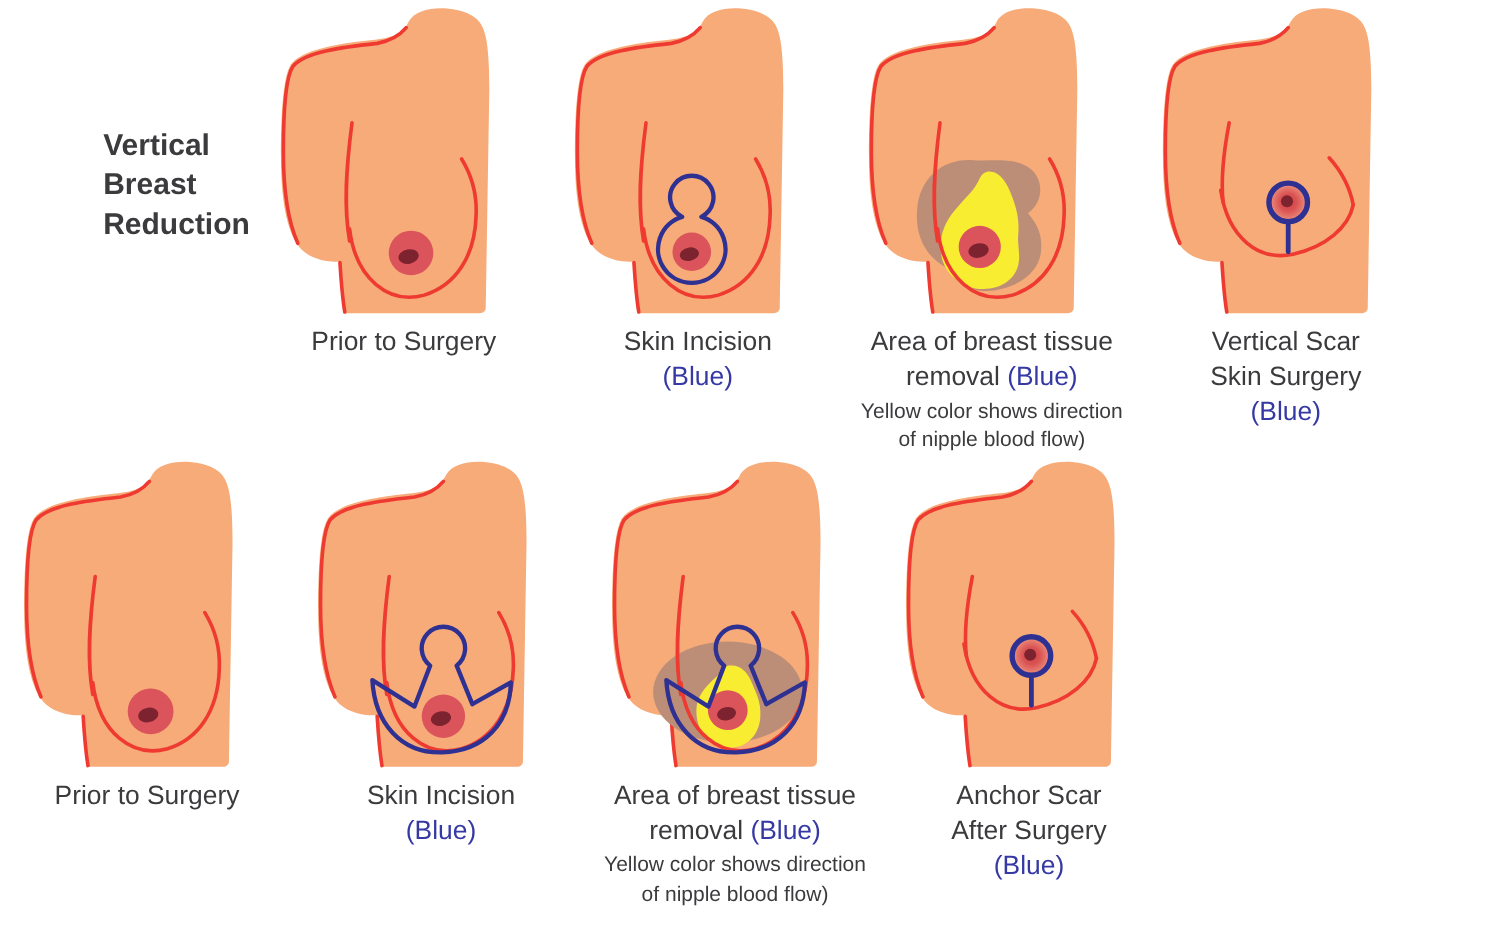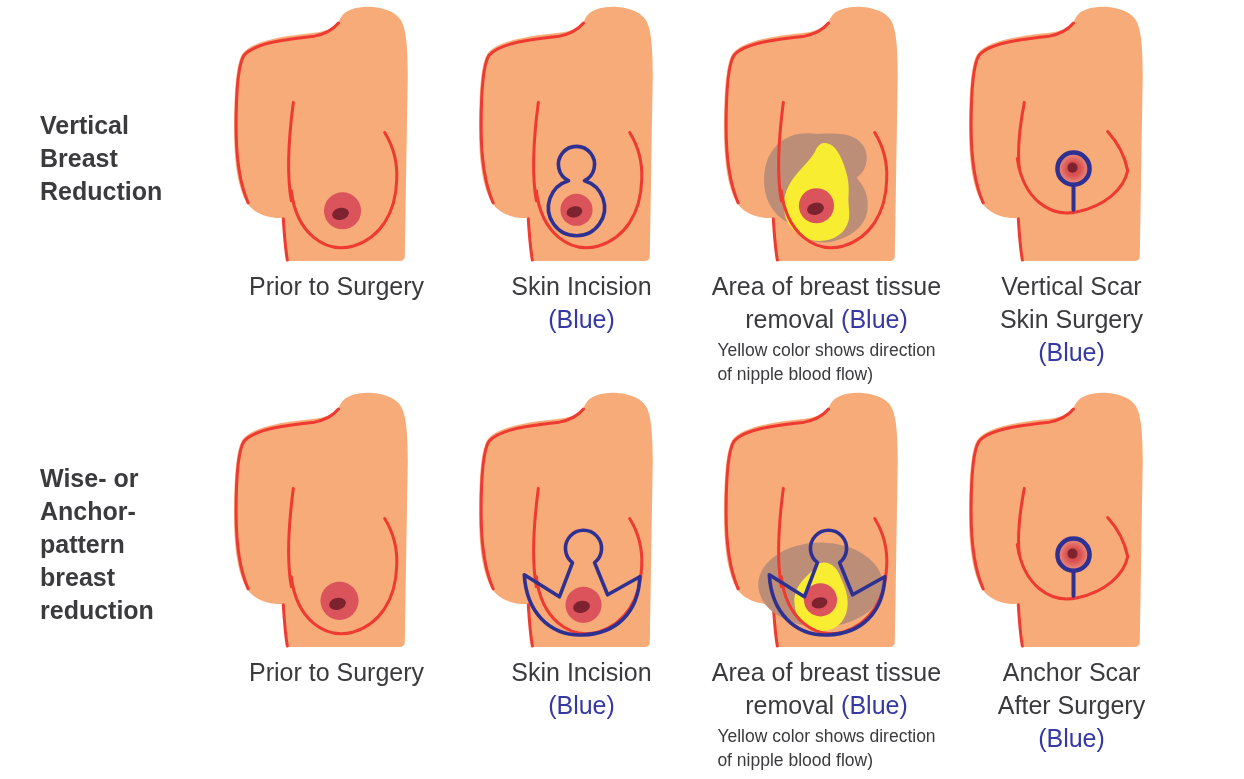--- a/index.html
+++ b/index.html
@@ -4,35 +4,35 @@
 <style>
   html,body{margin:0;padding:0;background:#fff;}
   body{
     width:1244px;height:779px;overflow:hidden;
     font-family:"Liberation Sans", sans-serif;
     color:var(--text-dark,#3b3b3e);
   }
   .page{display:flex;flex-direction:column;width:1244px;height:779px;}
   .row{display:flex;}
   .row-label{
-    width:214px;box-sizing:border-box;padding-left:40px;padding-bottom:70px;
+    width:214px;box-sizing:border-box;padding-left:86px;padding-bottom:70px;
     display:flex;align-items:center;
     font-weight:bold;font-size:25px;line-height:1.32;
     color:var(--text-dark);white-space:pre-line;
   }
   .cell{width:245px;display:flex;flex-direction:column;align-items:center;}
   .art{height:268px;display:flex;align-items:flex-start;justify-content:center;}
   .art svg{display:block;margin-top:2px;}
   .caption{
     margin-top:2px;text-align:center;width:max-content;max-width:280px;
-    font-size:25px;line-height:1.32;color:var(--text-dark);white-space:pre-line;
+    font-size:22px;line-height:1.32;color:var(--text-dark);white-space:pre-line;
   }
   .caption .blue{color:var(--text-blue);text-align:right;}
   .note{
-    margin-top:2px;width:max-content;max-width:280px;
+    margin-top:2px;text-align:center;width:max-content;max-width:280px;
     font-size:17.5px;line-height:1.38;color:var(--text-dark);white-space:pre-line;
   }
   
   .skin{fill:var(--skin);}
   .red-line{fill:none;stroke:var(--outline-red);stroke-width:3;stroke-linecap:round;}
   .blue-line{fill:none;stroke:var(--incision-blue);stroke-width:3.6;stroke-linecap:round;stroke-linejoin:round;}
   .areola{fill:var(--areola-red);}
   .nipple{fill:var(--nipple-dark);}
   .brown{fill:var(--removal-brown);}
   .yellow{fill:var(--pedicle-yellow);}
@@ -128,25 +128,20 @@
           <use href="#scar-overlay"></use>
         </svg>
       </div>
       <div class="caption"><span>Vertical Scar
 Skin Surgery
 </span><span class="blue">(Blue)</span></div>
     </div>
   </div>
 
   <div class="row">
-    <div class="row-label">Wise- or
-Anchor-
-pattern
-breast
-reduction</div>
 
     <div class="cell">
       <div class="art">
         <svg viewBox="0 0 220 260" width="221" height="261">
           <use href="#torso-base"></use>
           <use href="#breast-big"></use>
           <circle class="areola" cx="113" cy="212" r="19"></circle>
           <ellipse class="nipple" cx="111" cy="215" rx="8.5" ry="6" transform="rotate(-12 111 215)"></ellipse>
         </svg>
       </div>

